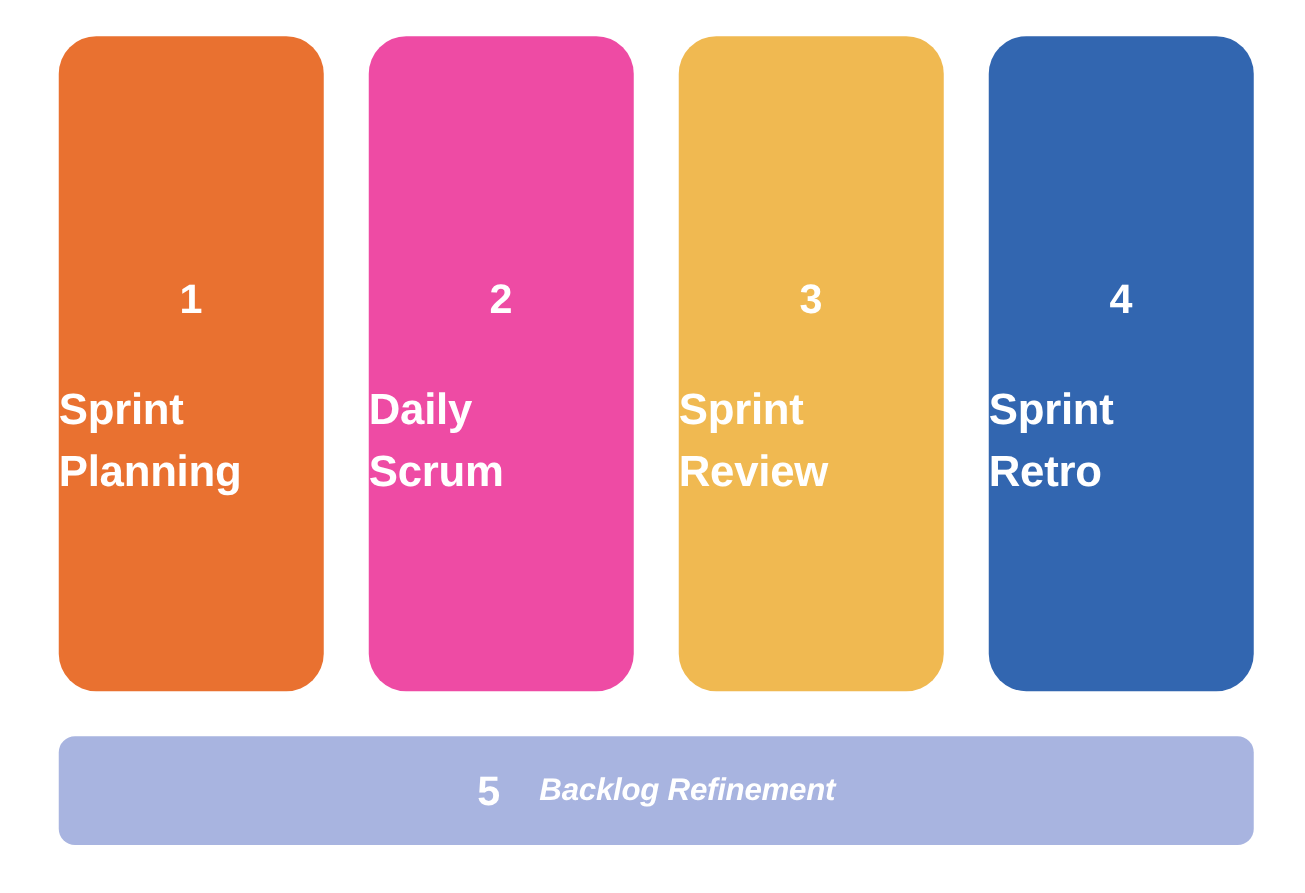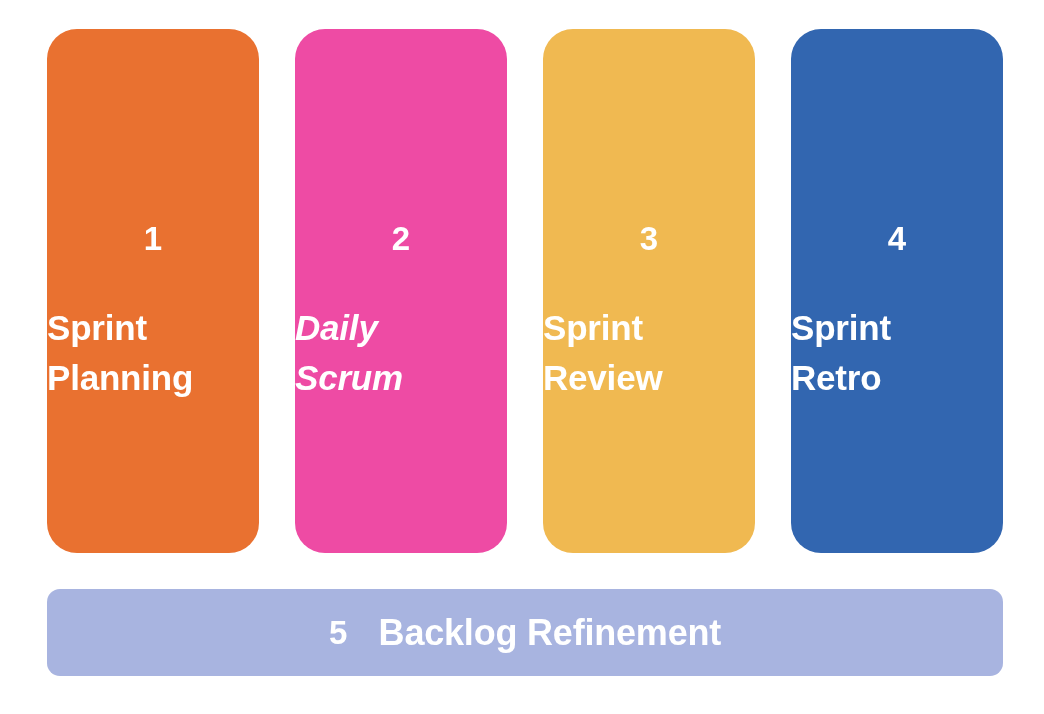--- a/index.html
+++ b/index.html
@@ -94,43 +94,44 @@
   .backlog-number {
     color: #ffffff;
     font-size: 33px;
     font-weight: bold;
     line-height: 1;
     letter-spacing: 0.3px;
   }
 
   .backlog-label {
     color: #ffffff;
-    font-size: 36px;
+    font-size: 25px;
     font-weight: bold;
     line-height: 1;
     margin-left: 31px;
     letter-spacing: -0.2px;
+    font-style: italic;
   }
 </style>
 </head>
 <body>
 
 <div id="diagram" style="background: rgb(255, 255, 255);">
 
   <div class="cards-row">
 
     <div class="event-card" style="background: rgb(233, 113, 48);">
       <div class="card-number" style="color: rgb(255, 255, 255);">1</div>
       <div class="card-label" style="color: rgb(255, 255, 255);">Sprint
 Planning</div>
     </div>
 
     <div class="event-card" style="background: rgb(238, 75, 164);">
       <div class="card-number" style="color: rgb(255, 255, 255);">2</div>
-      <div class="card-label" style="color: rgb(255, 255, 255); font-style: italic;">Daily
+      <div class="card-label" style="color: rgb(255, 255, 255);">Daily
 Scrum</div>
     </div>
 
     <div class="event-card" style="background: rgb(240, 185, 81);">
       <div class="card-number" style="color: rgb(255, 255, 255);">3</div>
       <div class="card-label" style="color: rgb(255, 255, 255);">Sprint
 Review</div>
     </div>
 
     <div class="event-card" style="background: rgb(50, 102, 176);">

